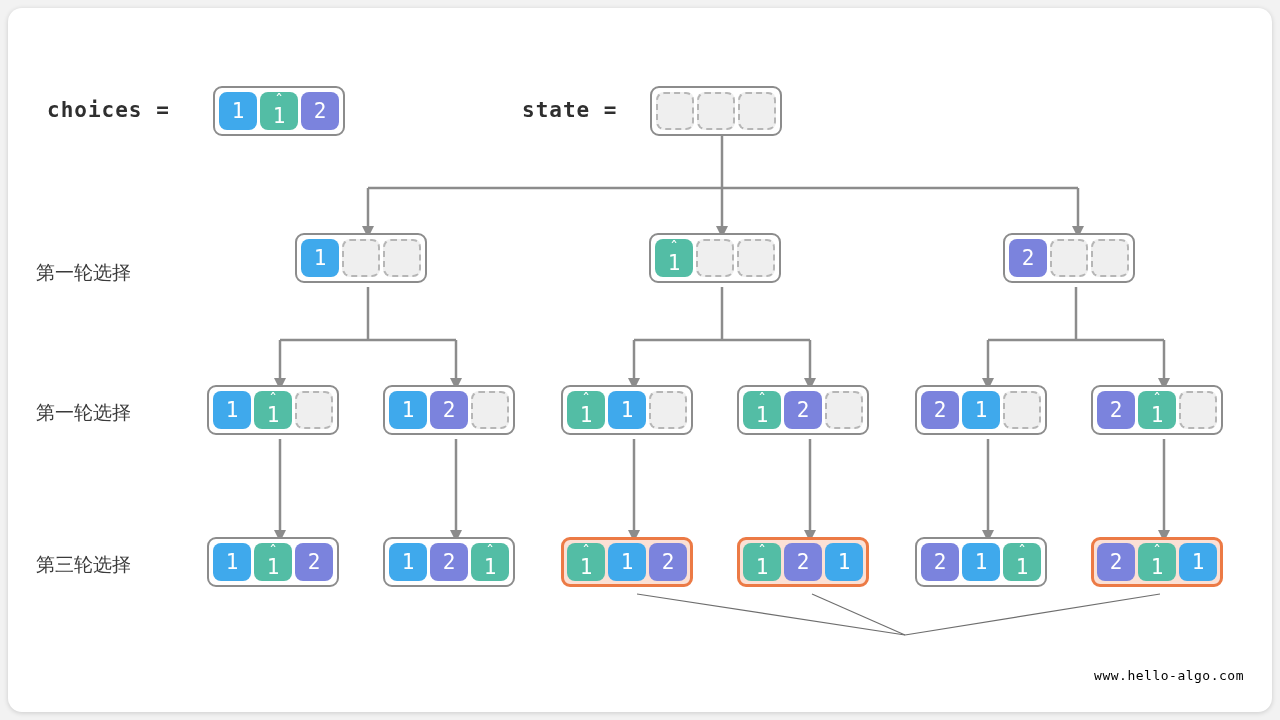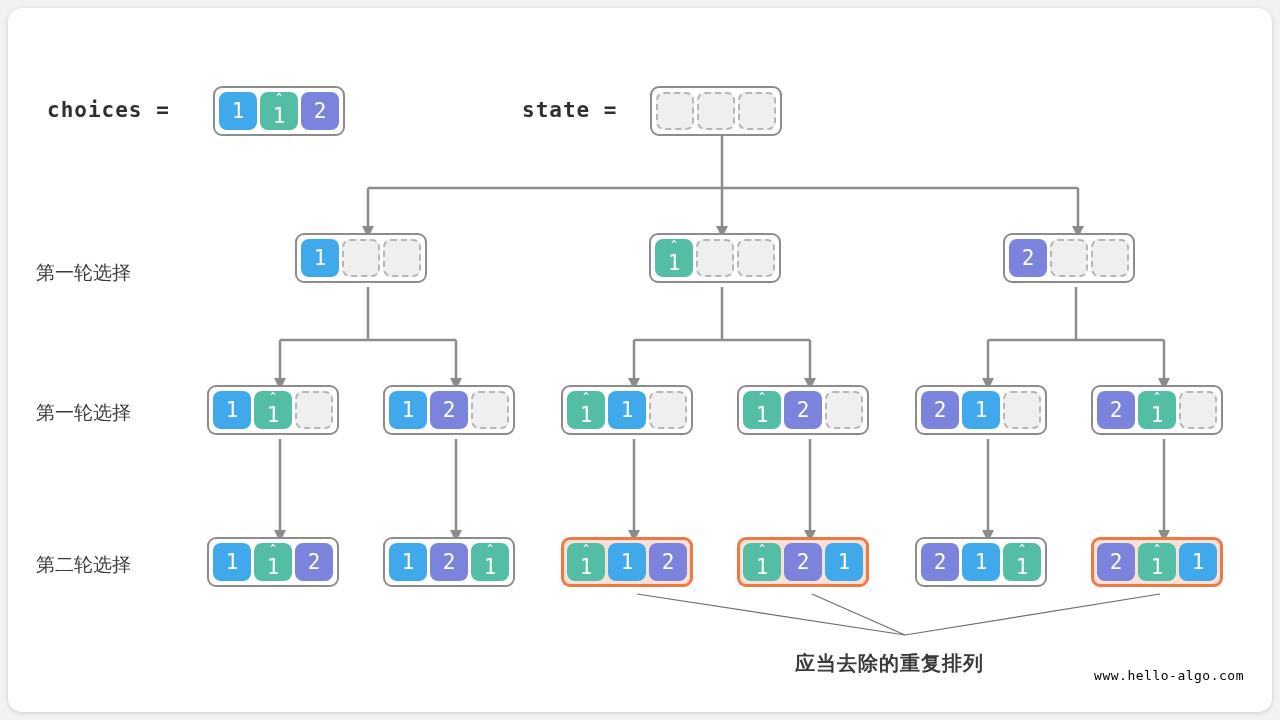--- a/index.html
+++ b/index.html
@@ -194,21 +194,21 @@
 
   <div class="mono-label" style="left:522px; top:98px;">state =</div>
   <div class="node" id="state-node" style="left:650px; top:86px;">
       <div class="cell empty"></div>
       <div class="cell empty"></div>
       <div class="cell empty"></div>
     </div>
 
   <div class="row-label" style="left:36px; top:248px;margin-top:12px;">第一轮选择</div>
   <div class="row-label" style="left:36px; top:400px;">第一轮选择</div>
-  <div class="row-label" style="left:36px; top:552px;">第二轮选择</div>
+  <div class="row-label" style="left:36px; top:552px;">第三轮选择</div>
 
   <div id="tree-nodes">
       <div class="node" style="top: 233px; left: 295px;">
         <div class="cell blue">
           <span>1</span>
         </div>
         <div class="cell empty"></div>
         <div class="cell empty"></div>
       </div>
       <div class="node" style="top: 233px; left: 649px;">
@@ -351,15 +351,14 @@
         <div class="cell teal">
           <span class="hat">ˆ</span>
           <span class="digit-with-hat">1</span>
         </div>
         <div class="cell blue">
           <span>1</span>
         </div>
       </div>
     </div>
 
-  <div id="caption" style="left:795px; top:650px;">应当去除的重复排列</div>
   <div id="watermark">www.hello-algo.com</div>
 </div>
 
 </body></html>

